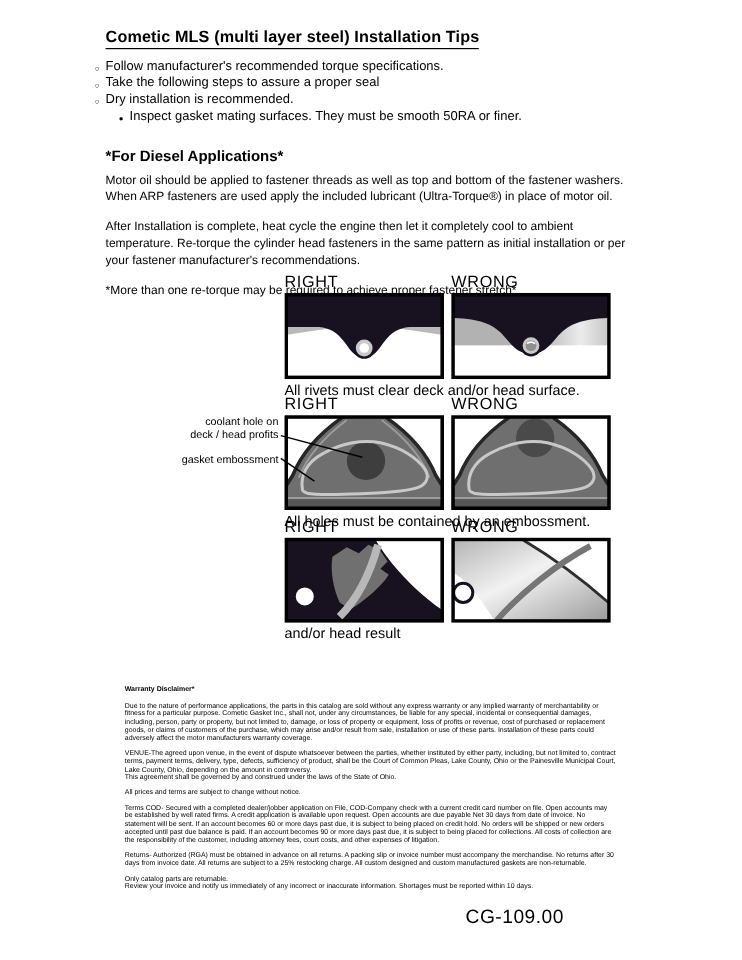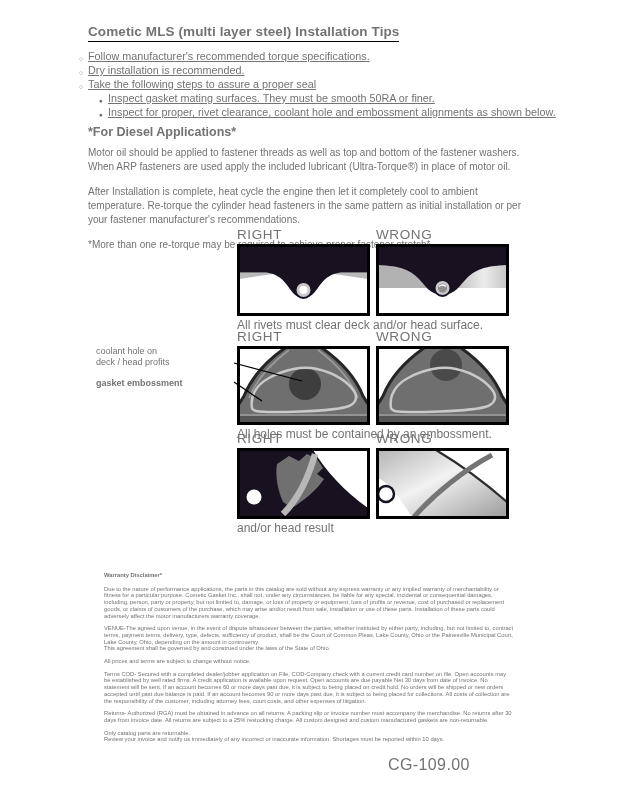--- a/index.html
+++ b/index.html
@@ -1,78 +1,77 @@
 <!DOCTYPE html>
 <html><head>
 <meta charset="utf-8">
 <style>
   html,body { margin:0; padding:0; background:#ffffff; }
   .page {
     position:relative; width:618px; height:800px; background:#ffffff;
-    font-family:"Liberation Sans", sans-serif; color:#737373; overflow:hidden;
+    font-family:"Liberation Sans", sans-serif; color:#000000; overflow:hidden;
   }
   
   .content { position:absolute; left:88px; top:22px; width:436px; }
   .title {
     display:inline-block; font-size:13.5px; font-weight:bold;
     border-bottom:1.6px solid #000; padding-bottom:2px; margin:0 0 7px 0;
     letter-spacing:0.1px;
   }
-  .li { position:relative; font-size:10.8px; line-height:14px;text-decoration:underline; }
+  .li { position:relative; font-size:10.8px; line-height:14px; }
   .li.lvl1::before {
     content:"○"; position:absolute; left:-9px; top:2.5px; font-size:6.5px;
   }
   .li.lvl2 { margin-left:20px; white-space:nowrap; }
   .li.lvl2::before {
     content:"●"; position:absolute; left:-9px; top:2.5px; font-size:6.5px;
   }
-  .diesel-heading { font-size:12.5px; font-weight:bold; margin:6px 0 7px 0; }
+  .diesel-heading { font-size:12.5px; font-weight:bold; margin:19px 0 7px 0; }
   .para { font-size:10px; line-height:14px; margin:0 0 11px 0; }
   
   .diag-row { position:absolute; }
   .labels { display:flex; gap:6px; width:272px; }
   .labels span {
     width:133px; text-align:left; font-size:13.5px; letter-spacing:0.6px;
     line-height:14px;
   }
   .boxes { display:flex; gap:6px; margin-top:2px; }
   .caption { font-size:12px; line-height:13px; margin-top:3px; }
   .row1 { left:237px; top:228px; }
   .row2 { left:0; top:330px; width:618px; }
   .row2 .inner { margin-left:237px; }
   .row3 { left:237px; top:432px; }
   .annotations {
-    position:absolute; left:96px; top:16px; width:136px; text-align:left;
+    position:absolute; left:96px; top:16px; width:136px; text-align:right;
     font-size:9px; line-height:10.5px;
   }
-  .annotation-2 { margin-top:11px;font-weight:bold; }
+  .annotation-2 { margin-top:11px; }
   .arrow-overlay { position:absolute; left:0; top:0; pointer-events:none; }
   
   .warranty { position:absolute; left:104px; top:572px; width:410px; }
   .warranty p { font-size:5.8px; line-height:6.7px; margin:0 0 6px 0; }
   .warranty p.head { font-weight:bold; margin-bottom:7px; }
   .warranty p.tight { margin-bottom:0; }
   .footer-code {
     position:absolute; left:388px; top:756px; font-size:16px; letter-spacing:0.4px;
   }
   svg { display:block; }
 </style>
 </head>
 <body>
 
 <div class="page">
 
   <div class="content">
     <h1 class="title">Cometic MLS (multi layer steel) Installation Tips</h1>
 
     <div class="li lvl1">Follow manufacturer's recommended torque specifications.</div>
+    <div class="li lvl1">Take the following steps to assure a proper seal</div>
     <div class="li lvl1">Dry installation is recommended.</div>
-    <div class="li lvl1">Take the following steps to assure a proper seal</div>
     <div class="li lvl2">Inspect gasket mating surfaces.  They must be smooth 50RA or finer.</div>
-    <div class="li lvl2">Inspect for proper, rivet clearance, coolant hole and embossment alignments as shown below.</div>
 
     <h2 class="diesel-heading">*For Diesel Applications*</h2>
     <p class="para">Motor oil should be applied to fastener threads as well as top and bottom of the fastener washers. When ARP fasteners are used apply the included lubricant (Ultra-Torque®) in place of motor oil.</p>
     <p class="para">After Installation is complete, heat cycle the engine then let it completely cool to ambient temperature. Re-torque the cylinder head fasteners in the same pattern as initial installation or per your fastener manufacturer's recommendations.</p>
     <p class="para">*More than one re-torque may be required to achieve proper fastener stretch*</p>
   </div>
 
   <div class="diag-row row1">
     <div class="labels">
       <span>RIGHT</span>

